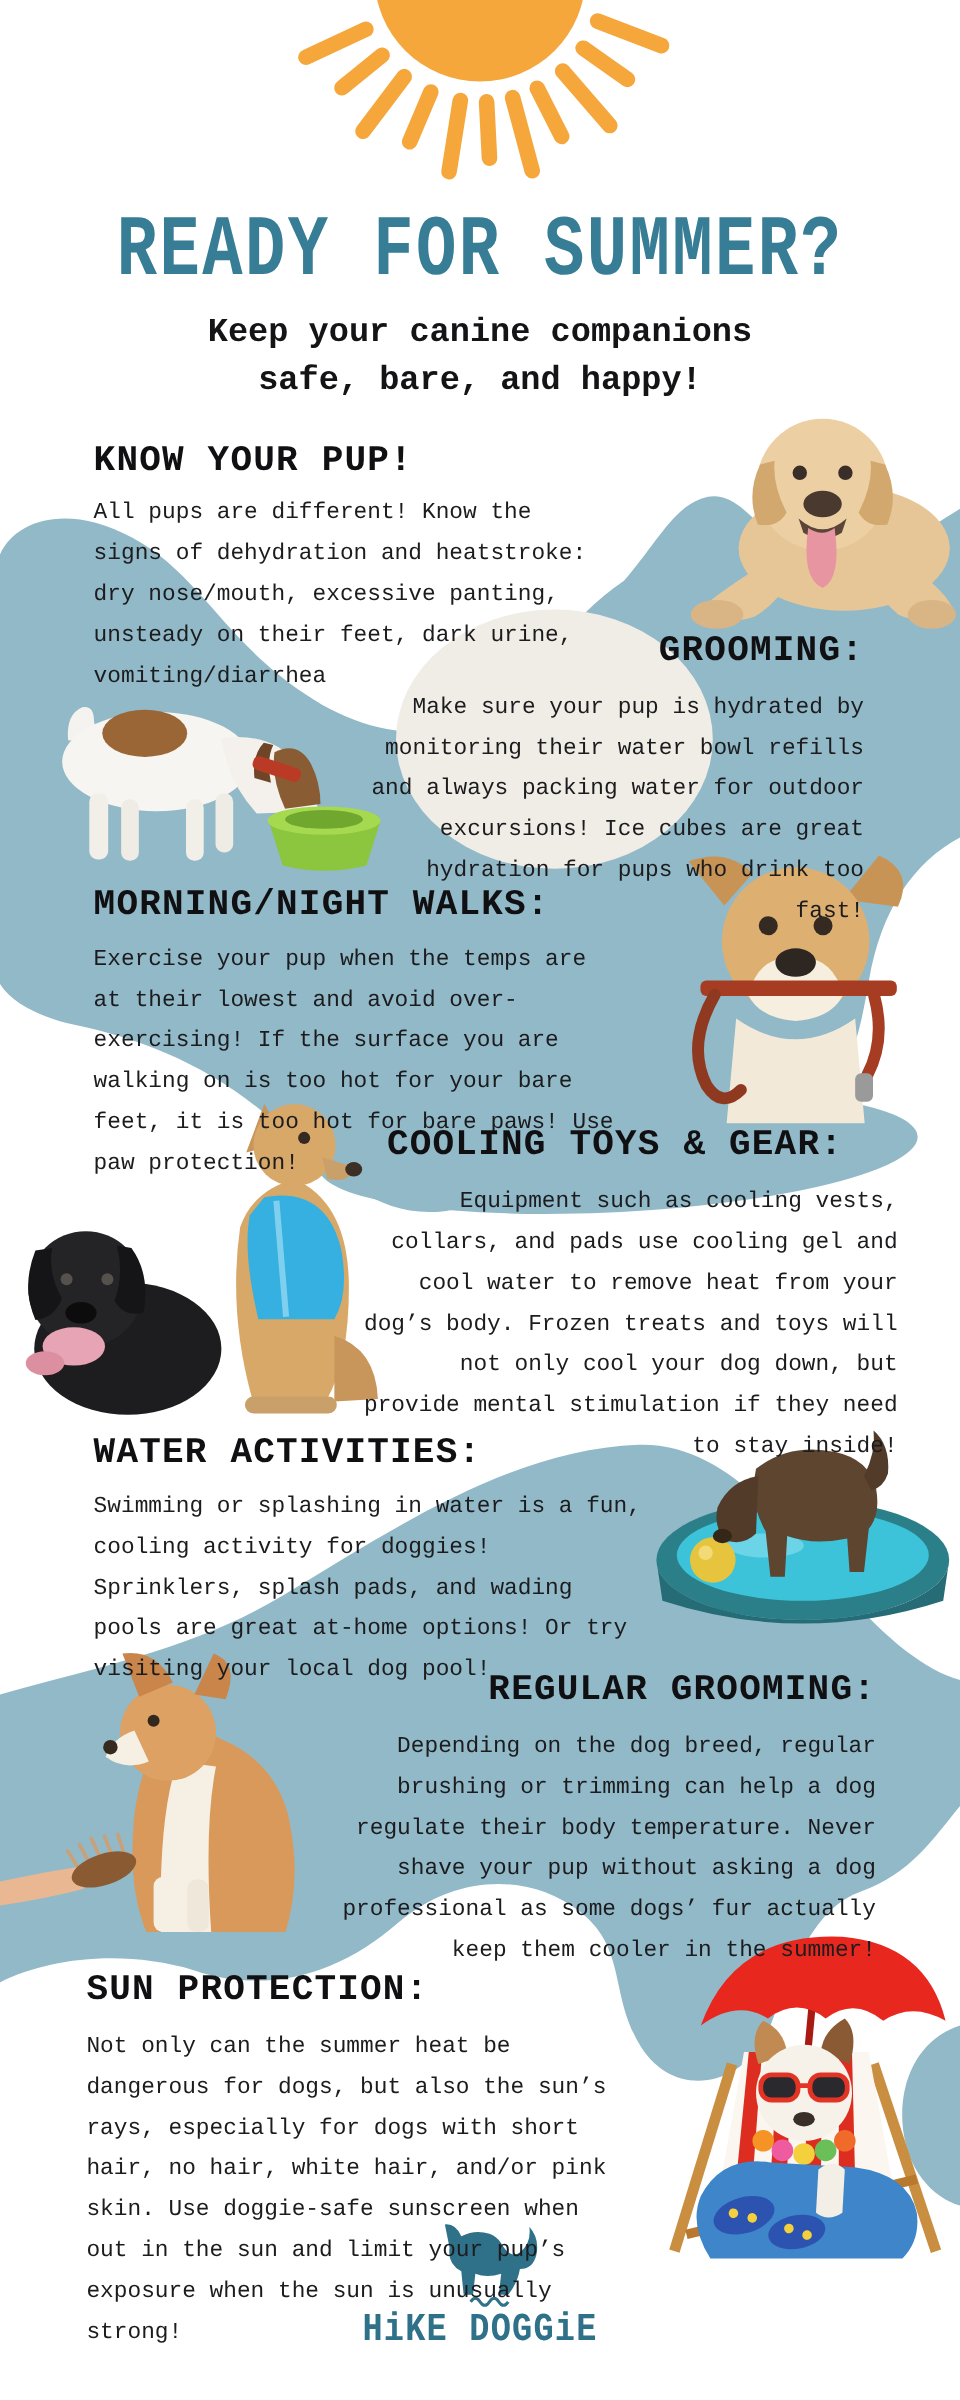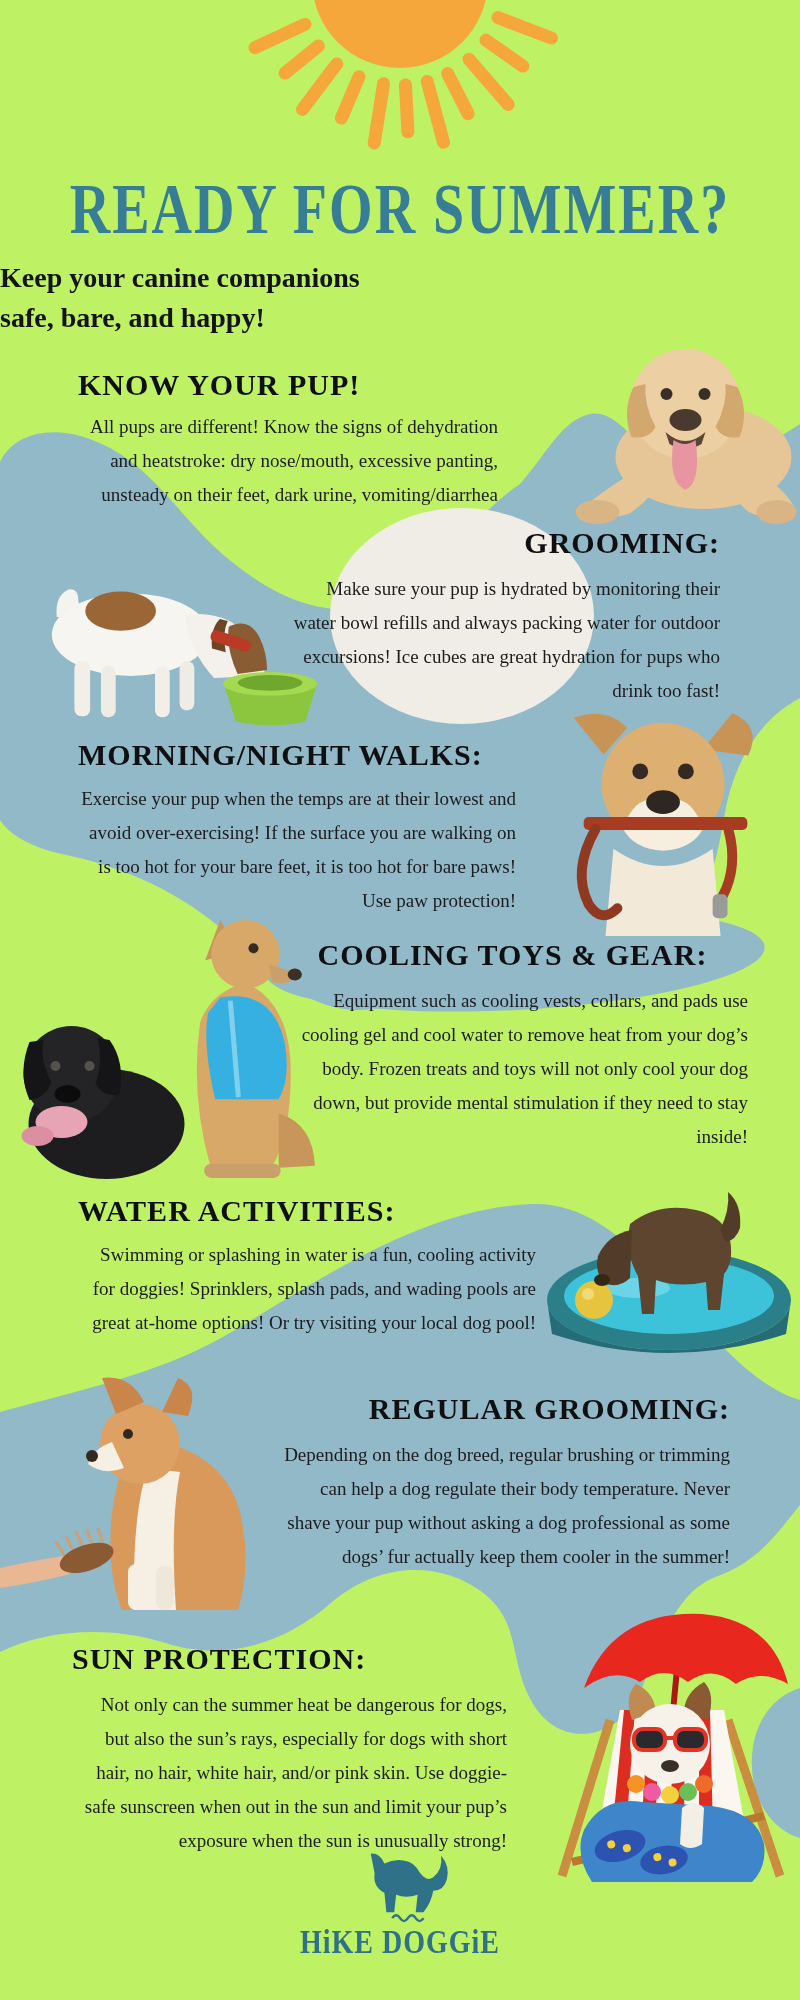--- a/index.html
+++ b/index.html
@@ -1,35 +1,35 @@
 <!DOCTYPE html>
 <html><head>
 <meta charset="utf-8">
 <style>
   html,body{margin:0;padding:0;background:#d8d5cf;}
   #canvas{
     position:relative;width:800px;height:2000px;margin:0 auto;
-    background:#bef264;overflow:hidden;
-    font-family:Liberation Serif, serif;color:#1c1c1e;
+    background:#ffffff;overflow:hidden;
+    font-family:Liberation Mono, monospace;color:#1c1c1e;
   }
   #bg{position:absolute;inset:0;z-index:0;}
   .photo{position:absolute;z-index:2;}
   .txt{position:absolute;z-index:3;}
   .title{
     left:0;top:168px;width:800px;text-align:center;
     font-size:56px;font-weight:bold;color:#377d95;letter-spacing:2px;
     transform:scaleY(1.28);transform-origin:top center;white-space:nowrap;
   }
   .subtitle{
-    left:0;top:258px;width:800px;text-align:left;
+    left:0;top:258px;width:800px;text-align:center;
     font-size:28px;font-weight:bold;color:#141416;line-height:40px;
   }
   .heading{font-size:30px;font-weight:bold;color:#101012;letter-spacing:1px;white-space:nowrap;}
   .body{font-size:19px;line-height:34px;color:#1c1c1e;}
-  .al{text-align:right;}
+  .al{text-align:left;}
   .ar{text-align:right;}
   .ac{text-align:center;}
   .s1h{left:78px;top:368px;}
   .s1b{left:78px;top:410px;width:420px;}
   .s2h{right:80px;top:526px;}
   .s2b{right:80px;top:572px;width:430px;margin-left:16px;}
   .s3h{left:78px;top:738px;}
   .s3b{left:78px;top:782px;width:438px;}
   .s4h{left:270px;top:938px;width:485px;}
   .s4b{right:52px;top:984px;width:450px;}

